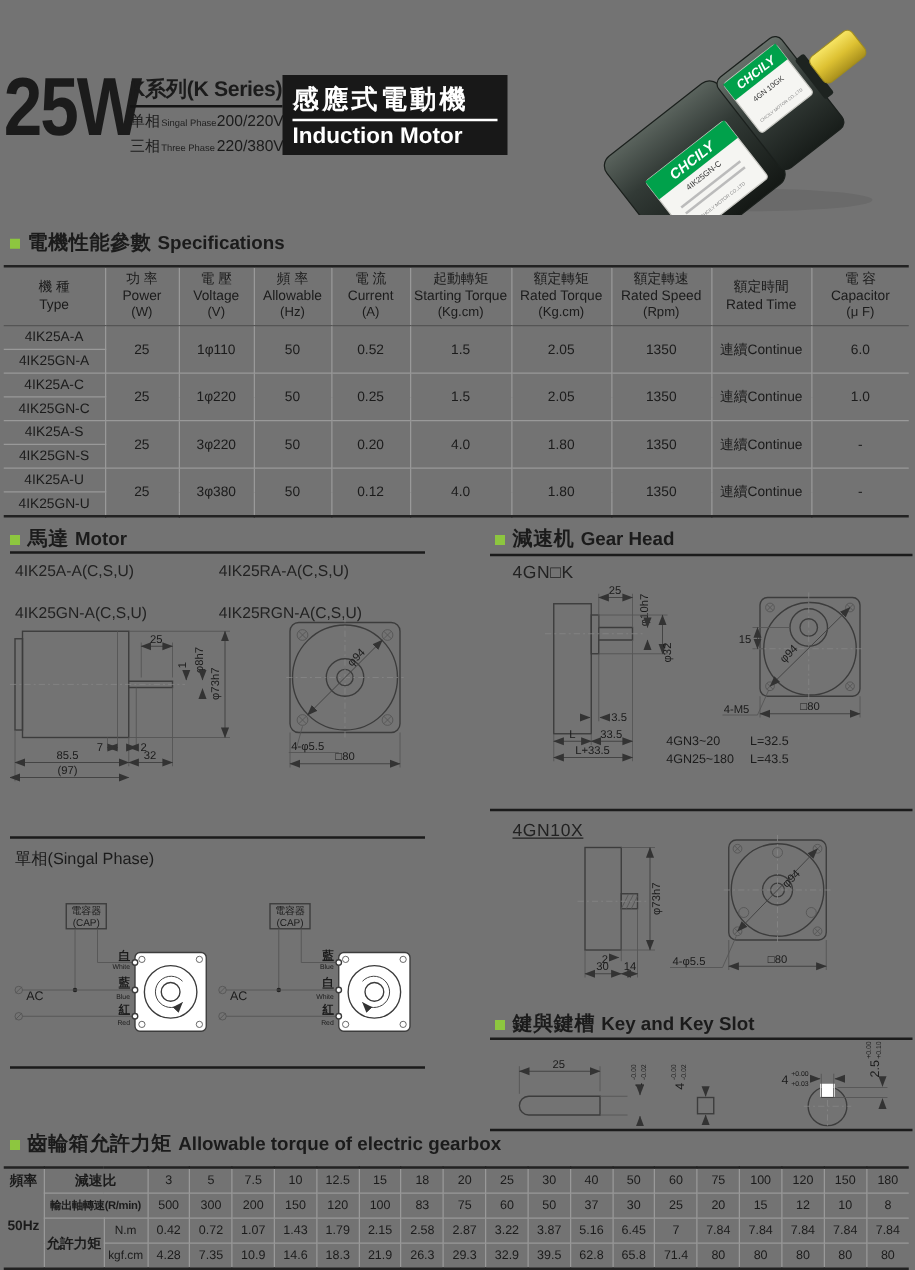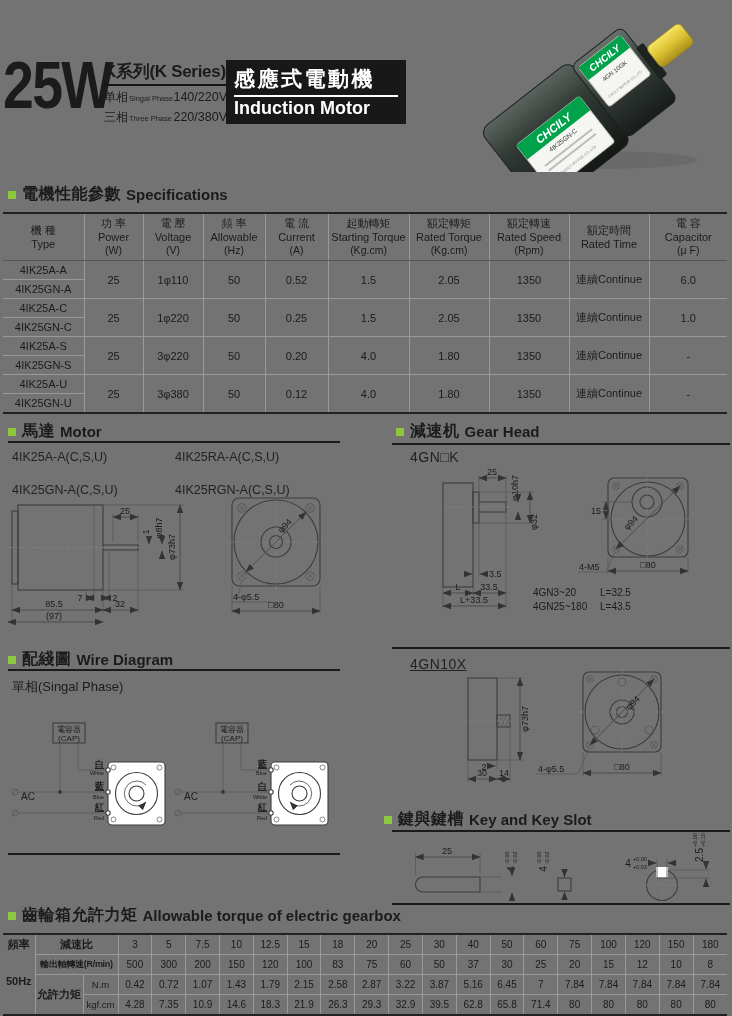--- a/index.html
+++ b/index.html
@@ -90,21 +90,21 @@
     </defs>
   </svg>
 
   <div class="abs watt" style="left:3px;top:52px;">25W</div>
 
   <div class="abs" style="left:104px;top:60px;">
     <div class="kseries">K系列(K Series)</div>
     <div class="phase-row">
       <span class="pz">单相</span>
       <span class="pen">Singal Phase</span>
-      <span class="pv">140/220V</span>
+      <span class="pv">200/220V</span>
     </div>
     <div class="phase-row">
       <span class="pz">三相</span>
       <span class="pen">Three Phase</span>
       <span class="pv">220/380V</span>
     </div>
   </div>
 
   <div class="abs tbox" style="left:226px;top:60px;">
     <div class="tbz">感應式電動機</div>
@@ -420,25 +420,20 @@
       <line class="thin" x1="296" y1="95" x2="296" y2="112"></line>
     <line class="dim" x1="216" y1="109" x2="296" y2="109" marker-start="url(#arr)" marker-end="url(#arr)"></line>
     <text class="dt" x="256" y="106" text-anchor="middle">□80</text>
 
     <text class="dt10" x="141" y="134">4GN3~20</text>
     <text class="dt10" x="208" y="134">L=32.5</text>
     <text class="dt10" x="141" y="148">4GN25~180</text>
     <text class="dt10" x="208" y="148">L=43.5</text>
   </svg>
 
-  <div class="sec" style="left:8px;top:649px;">
-    <span class="sq"></span>
-    <span class="sz">配綫圖</span>
-    <span class="se">Wire Diagram</span>
-  </div>
   <div class="rule" style="left:8px;top:669px;width:332px;"></div>
   <div class="abs" style="left:12px;top:678px;font-size:13px;">單相(Singal Phase)</div>
 
   <svg class="abs" style="left:5px;top:713px;" width="335" height="140" viewBox="0 0 335 140">
 
     <g>
       <rect class="oln" x="48" y="10" width="32" height="20"></rect>
       <text class="dt8" x="64" y="18.5" text-anchor="middle">電容器</text>
       <text class="dt8" x="64" y="27.5" text-anchor="middle">(CAP)</text>
       <path class="thin" d="M55,30 V79 M73,30 V57 H101"></path>
@@ -546,21 +541,21 @@
     <text class="dt" x="243" y="37" text-anchor="middle" transform="rotate(-45 243 37)">φ94</text>
     <path class="thin" d="M186,106 L197,81"></path>
       <line class="thin" x1="144" y1="106" x2="186" y2="106"></line>
     <text class="dt" x="146" y="104">4-φ5.5</text>
     <line class="thin" x1="191" y1="84" x2="191" y2="108"></line>
       <line class="thin" x1="269" y1="84" x2="269" y2="108"></line>
     <line class="dim" x1="191" y1="105" x2="269" y2="105" marker-start="url(#arr)" marker-end="url(#arr)"></line>
     <text class="dt" x="230" y="102" text-anchor="middle">□80</text>
   </svg>
 
-  <div class="sec" style="left:384px;top:809px;">
+  <div class="sec" style="left:396px;top:809px;">
     <span class="sq"></span>
     <span class="sz">鍵與鍵槽</span>
     <span class="se">Key and Key Slot</span>
   </div>
   <div class="rule" style="left:392px;top:830px;width:338px;"></div>
 
   <svg class="abs" style="left:392px;top:833px;" width="338" height="72" viewBox="0 0 338 72">
     <path class="oln" d="M88,44 L31,44 A7.5,7.5 0 0 0 31,59 L88,59 Z"></path>
     <path class="thin" d="M88,44 H110 M88,59 H110"></path>
     <line class="thin" x1="23.5" y1="42" x2="23.5" y2="20"></line>

